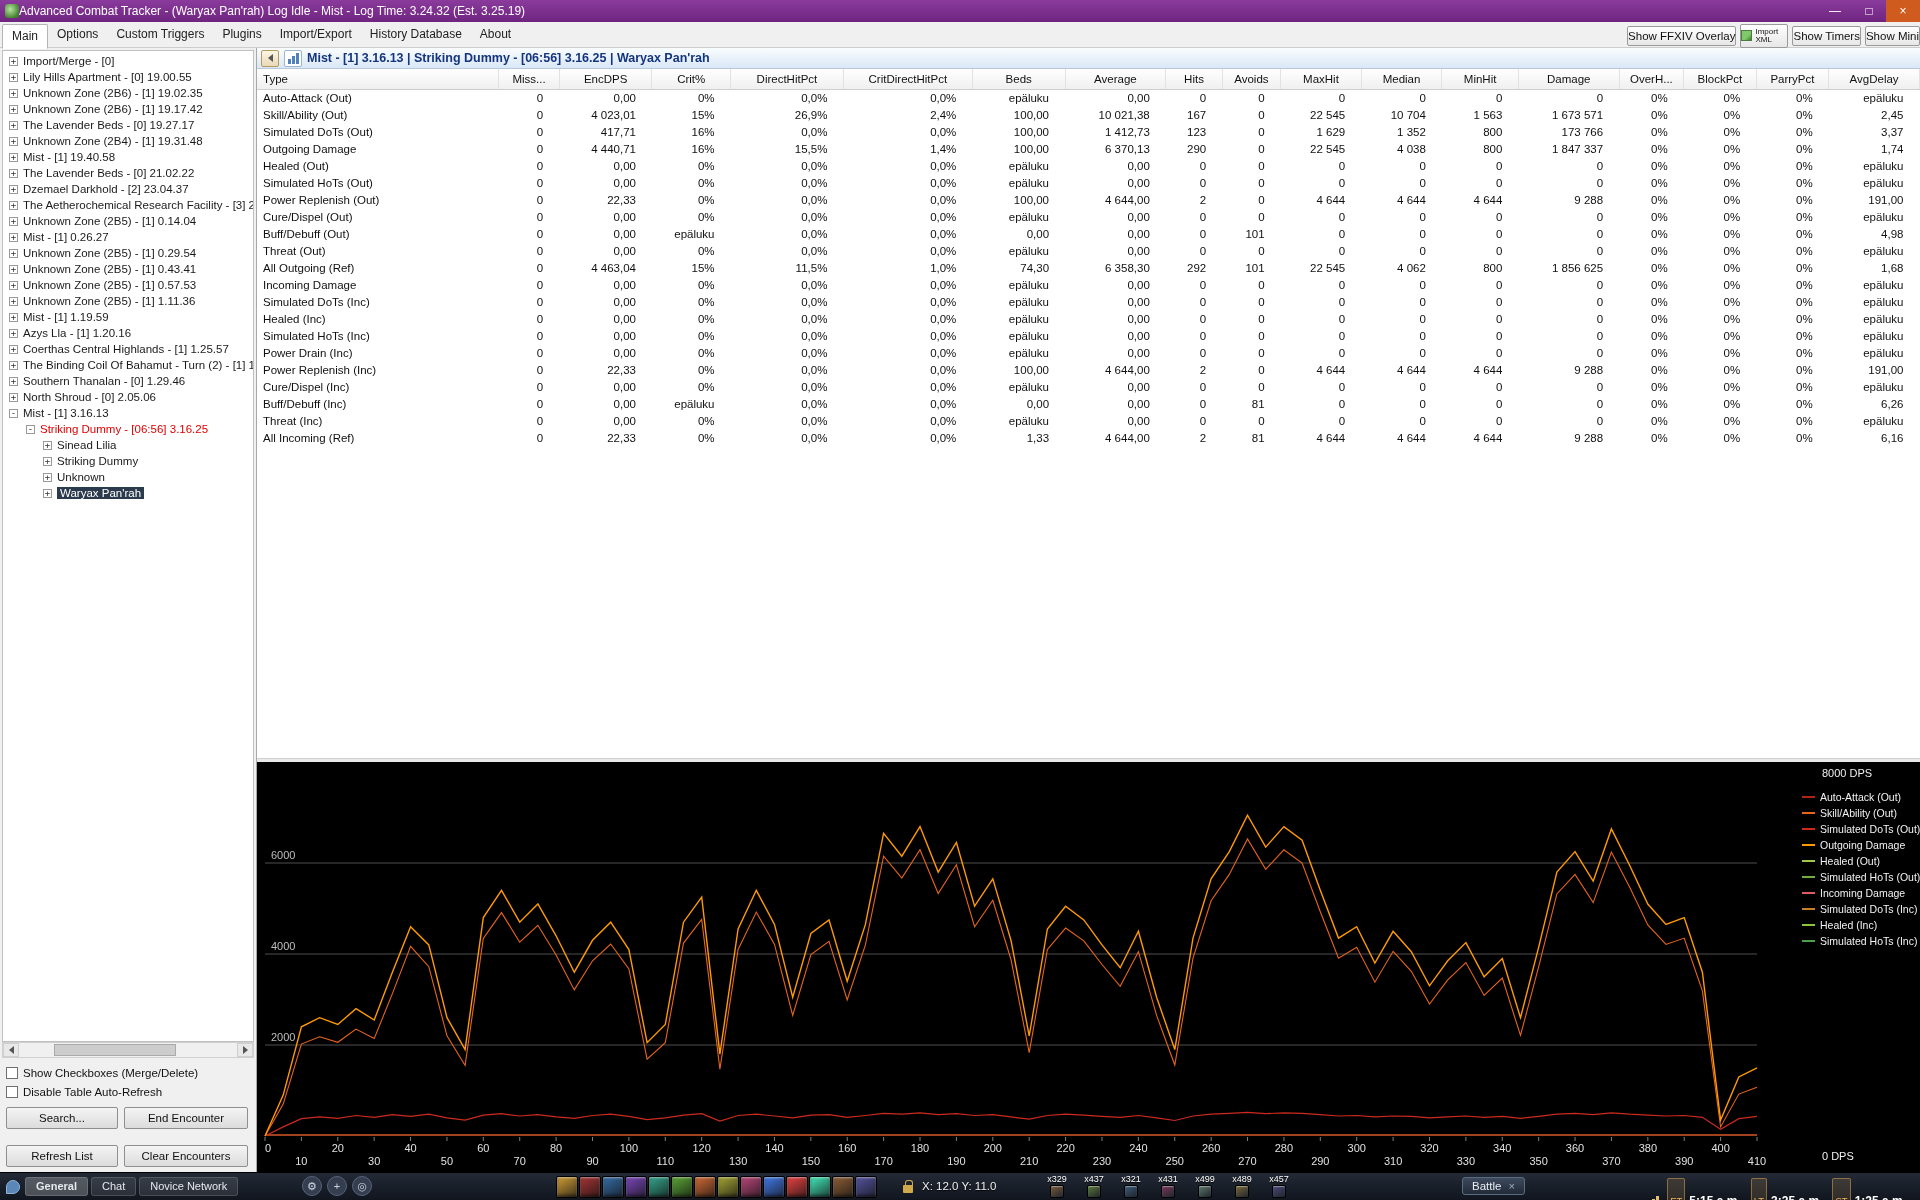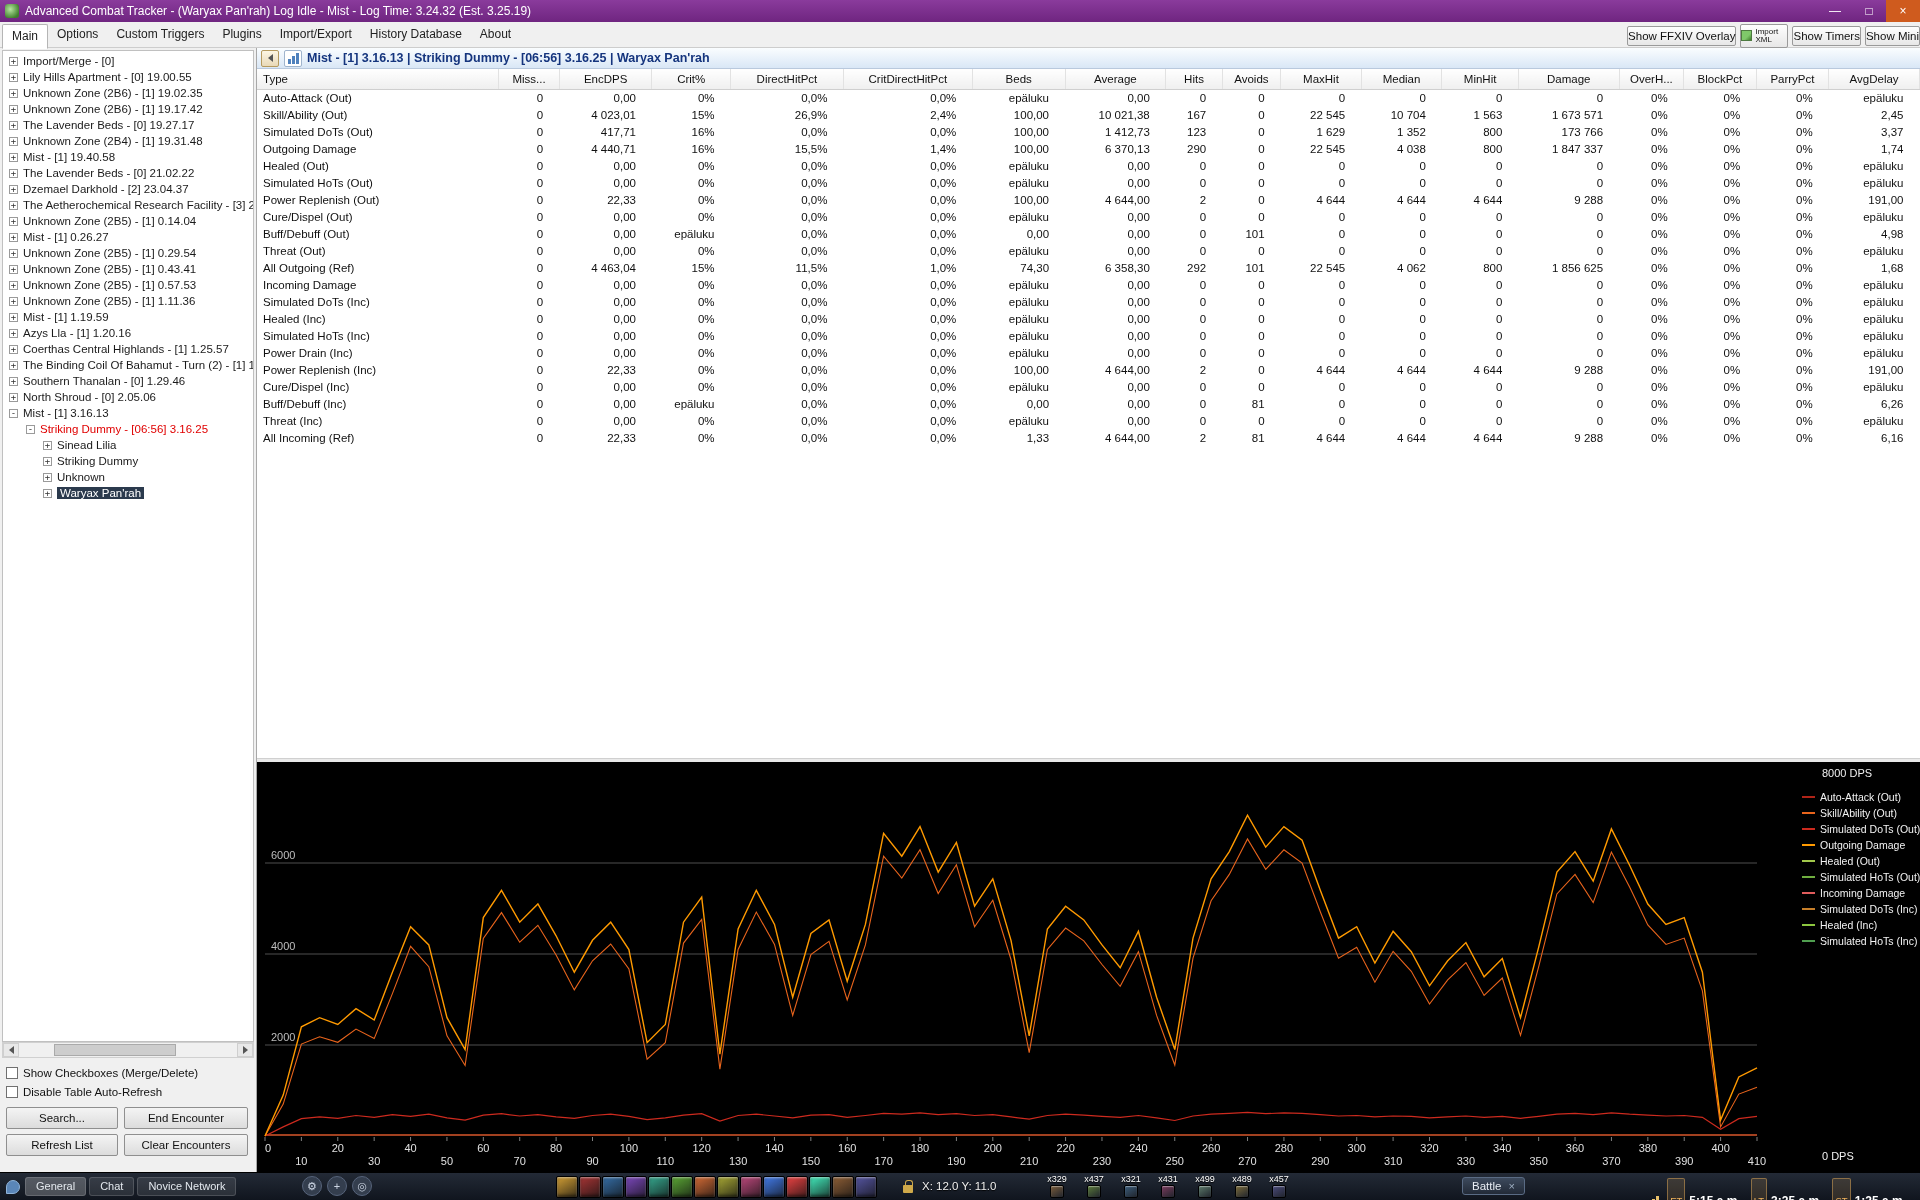--- a/index.html
+++ b/index.html
@@ -1,20 +1,20 @@
 <!DOCTYPE html>
 <html><head>
 <meta charset="utf-8">
 <style>
   * { margin:0; padding:0; box-sizing:border-box; }
   html,body { width:1920px; height:1200px; overflow:hidden; }
   body { font-family:"Liberation Sans", sans-serif; background:#f0f0f0; color:#111; }
 
   
-  .titlebar { height:22px; background:linear-gradient(#8a3b9c,#6f2580); display:flex; align-items:center; gap:6px; padding-left:5px; color:#fff; font-size:12px; }
+  .titlebar { height:22px; background:linear-gradient(#8a3b9c,#6f2580); display:flex; align-items:center; padding-left:5px; color:#fff; font-size:12px; }
   .app-icon { width:14px; height:14px; border-radius:3px; background:radial-gradient(circle at 38% 38%, #b7e6a0, #3f7f2c 75%); flex:0 0 auto; }
   .titlebar .title { flex:1; white-space:nowrap; overflow:hidden; }
   .wctls { display:flex; }
   .wctl { width:34px; height:22px; display:flex; align-items:center; justify-content:center; font-size:12px; color:#fff; }
   .wctl.close { background:#cf5b1e; }
 
   
   .tabbar { height:26px; background:#f0f0f0; border-bottom:1px solid #cdcdcd; display:flex; align-items:center; padding:2px 0 0 2px; }
   .tab { font-size:12px; padding:4px 9px 5px; color:#222; white-space:nowrap; }
   .tab.active { background:#fff; border:1px solid #b5b5b5; border-bottom-color:#fff; border-radius:2px 2px 0 0; position:relative; top:1px; }
@@ -33,21 +33,21 @@
   .tree-row.selected .tlabel { background:#2b3a4d; color:#fff; padding:0 3px; }
   .hscroll { height:16px; display:flex; align-items:stretch; background:#f0f0f0; border:1px solid #d0d0d0; margin:0 2px; }
   .harrow { width:16px; display:flex; align-items:center; justify-content:center; background:#e8e8e8; border:1px solid #cfcfcf; }
   .tri-l { width:0; height:0; border-top:4px solid transparent; border-bottom:4px solid transparent; border-right:5px solid #555; }
   .tri-r { width:0; height:0; border-top:4px solid transparent; border-bottom:4px solid transparent; border-left:5px solid #555; }
   .htrack { flex:1; position:relative; }
   .hthumb { position:absolute; left:16%; width:56%; top:1px; bottom:1px; background:#cdcdcd; border:1px solid #aaa; }
   .left-bottom { padding:5px 6px 0 6px; }
   .chk-row { display:flex; align-items:center; gap:5px; height:19px; font-size:11.5px; }
   .chk { width:12px; height:12px; border:1px solid #707070; background:#fff; flex:0 0 auto; }
-  .btn-grid { display:grid; grid-template-columns:112px 124px; gap:5px 6px; margin-top:6px; }
+  .btn-grid { display:grid; grid-template-columns:112px 124px; gap:16px 6px; margin-top:6px; }
   .wbtn { height:22px; background:linear-gradient(#f4f4f4,#dcdcdc); border:1px solid #8f8f8f; border-radius:2px; font-size:11.5px; display:flex; align-items:center; justify-content:center; white-space:nowrap; }
 
   .right { flex:1; display:flex; flex-direction:column; background:#0ea5e9; min-width:0; }
   .enc-header { height:21px; display:flex; align-items:center; gap:5px; background:linear-gradient(#fafdff,#d9e7f6); border-bottom:1px solid #b9c9dd; padding:0 4px; flex:0 0 auto; }
   .back-btn { width:18px; height:17px; background:linear-gradient(#fdf6e3,#e8d9b8); border:1px solid #b59a5f; display:flex; align-items:center; justify-content:center; border-radius:2px; }
   .mini-chart-btn { width:18px; height:17px; background:#fff; border:1px solid #9fb4cd; border-radius:2px; display:flex; align-items:flex-end; justify-content:center; gap:1px; padding-bottom:2px; }
   .mini-chart-btn i { display:block; width:3px; background:#4f81bd; }
   .mini-chart-btn .b1 { height:5px; } .mini-chart-btn .b2 { height:8px; } .mini-chart-btn .b3 { height:11px; }
   .enc-title { color:#15357e; font-weight:bold; font-size:12.5px; white-space:nowrap; overflow:hidden; }
 
@@ -67,21 +67,21 @@
   .legend { position:absolute; left:1545px; top:27px; width:115px; }
   .leg-item { display:flex; align-items:center; gap:5px; height:16px; }
   .leg-dash { width:13px; height:2px; flex:0 0 auto; }
   .leg-label { color:#f2f2f2; font-size:10.5px; white-space:nowrap; }
 
   
   .gamebar { position:relative; height:28px; background:linear-gradient(#232a36,#10151e); border-top:1px solid #000; }
   .chat-tabs { position:absolute; left:6px; top:4px; display:flex; gap:3px; align-items:center; }
   .chat-bubble { width:14px; height:14px; border-radius:50% 50% 50% 0; background:#5a86b8; border:1px solid #8fb3d8; margin-right:2px; }
   .chat-tab { padding:2px 10px 3px; background:rgba(255,255,255,.10); border:1px solid rgba(255,255,255,.15); border-radius:3px; font-size:11px; color:#e3e8ee; white-space:nowrap; }
-  .chat-tab.active { background:rgba(255,255,255,.24); }
+  .chat-tab.active { background:rgba(255,255,255,.24);font-weight:bold; }
   .gb-icons { position:absolute; left:302px; top:3px; display:flex; gap:5px; }
   .gbi { width:20px; height:20px; border-radius:50%; background:#343e4e; border:1px solid #56637a; color:#cdd6e4; font-size:11px; display:flex; align-items:center; justify-content:center; }
   .hotbar { position:absolute; left:556px; top:3px; display:flex; gap:1px; }
   .slot { width:22px; height:22px; border:1px solid #000; border-radius:2px; box-shadow:inset 0 1px 2px rgba(255,255,255,.45), inset 0 -2px 3px rgba(0,0,0,.5); }
   .lock { position:absolute; left:903px; top:12px; width:10px; height:8px; background:#cfa94a; border-radius:1px; }
   .lock::before { content:''; position:absolute; left:2px; top:-5px; width:6px; height:5px; border:1.5px solid #cfa94a; border-bottom:none; border-radius:3px 3px 0 0; }
   .coords { position:absolute; left:922px; top:7px; font-size:11.5px; color:#f0f0f0; text-shadow:0 1px 1px #000; }
   .counts { position:absolute; left:1040px; top:1px; display:flex; gap:3px; }
   .count-item { width:34px; display:flex; flex-direction:column; align-items:center; }
   .count-label { font-size:9px; color:#fff; line-height:11px; text-shadow:0 1px 1px #000; }

